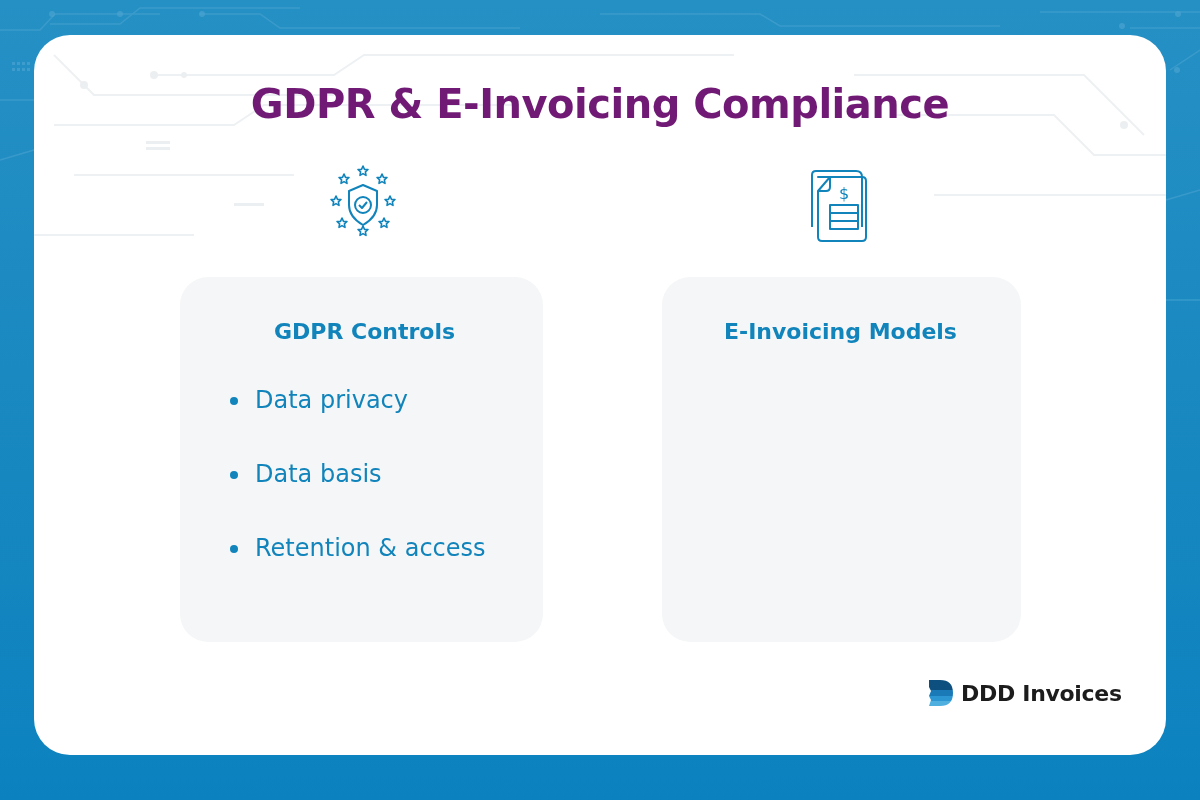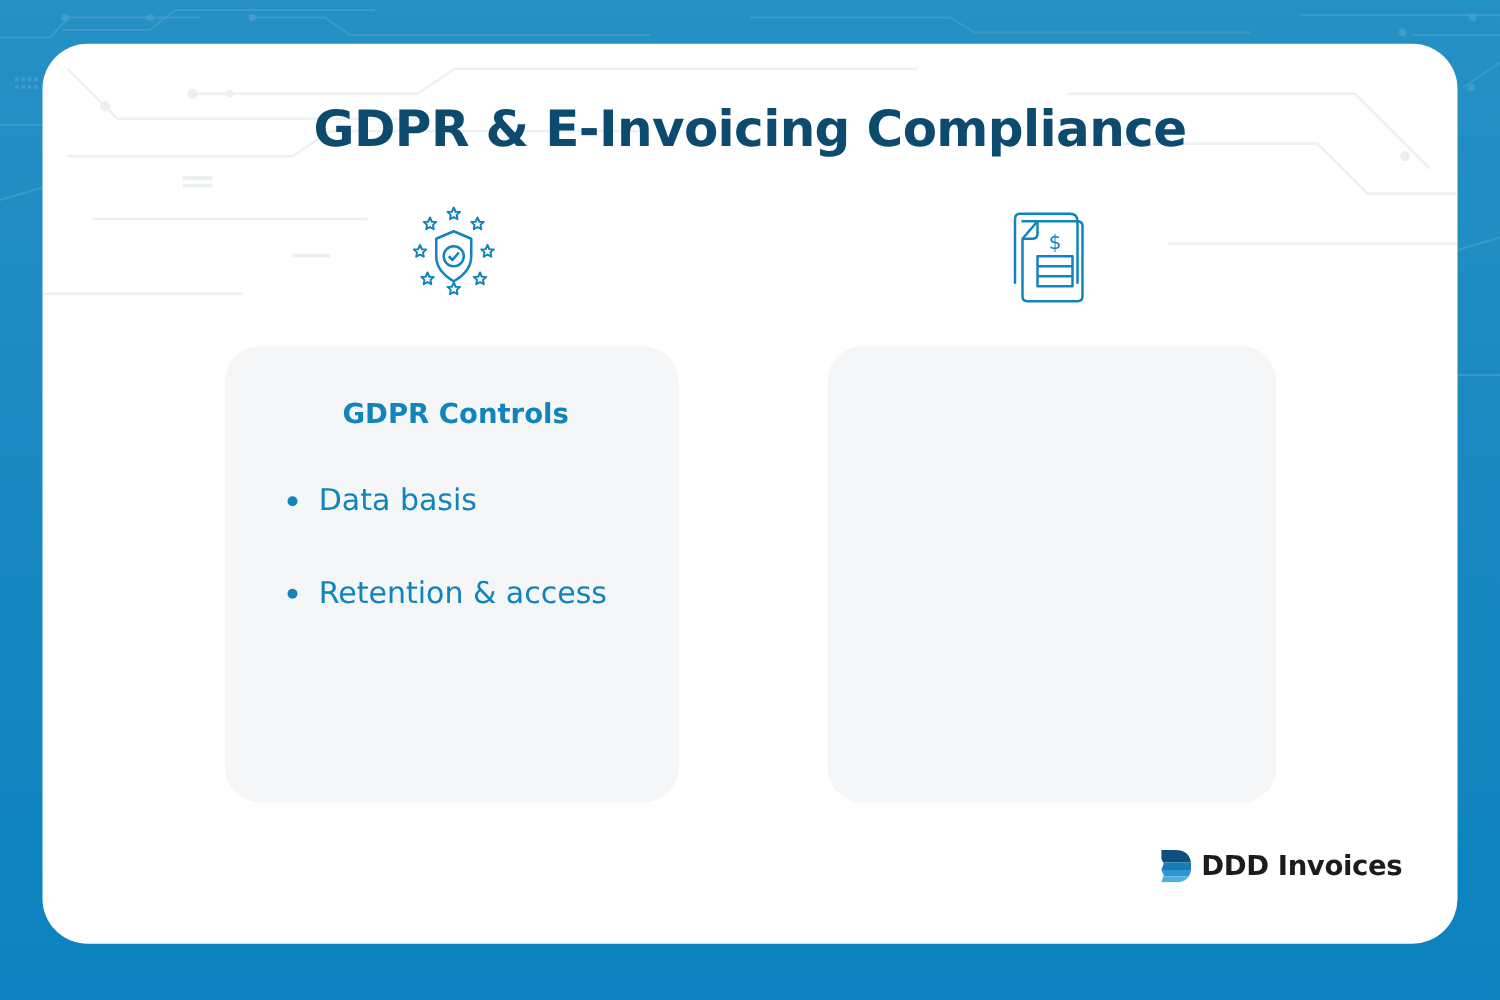--- a/index.html
+++ b/index.html
@@ -10,21 +10,21 @@
     background: linear-gradient(180deg, #2590c4 0%, #1787c0 60%, #0b82bf 100%);
   }
   .bg-circuit { position: absolute; inset: 0; }
   .panel {
     position: absolute; left: 34px; top: 35px; width: 1132px; height: 720px;
     background: #ffffff; border-radius: 36px; overflow: hidden;
   }
   .panel-circuit { position: absolute; left: 0; top: 0; width: 1132px; height: 260px; }
   .title {
     position: absolute; left: 0; right: 0; top: 46px; text-align: center;
-    font-size: 40px; font-weight: bold; color: #0c4a6e; letter-spacing: -0.5px;
+    font-size: 40px; font-weight: bold; color: #701a75; letter-spacing: -0.5px;
     font-family: "DejaVu Sans", sans-serif;
   }
   .icon { position: absolute; }
   .icon-shield { left: 289px; top: 130px; width: 80px; height: 80px; }
   .icon-invoice { left: 770px; top: 130px; width: 70px; height: 80px; }
   .card {
     position: absolute; top: 242px; width: 363px; height: 365px;
     background: #f5f6f7; border-radius: 28px;
   }
   .card-left { left: 146px; }
@@ -139,26 +139,28 @@
       <path d="M14 26 L22 26 Q26 26 26 22 L26 12"></path>
       <rect x="26" y="40" width="28" height="24"></rect>
       <path d="M26 48 L54 48 M26 56 L54 56"></path>
     </g>
     <text x="40" y="34" text-anchor="middle" font-size="16" font-family="DejaVu Sans, sans-serif" fill="#1184bb">$</text>
   </svg>
 
   <div class="card card-left">
     <div class="card-title">GDPR Controls</div>
     <ul>
+      <li><span class="dot"></span><span>Data privacy</span></li>
       <li><span class="dot"></span><span>Data basis</span></li>
       <li><span class="dot"></span><span>Retention &amp; access</span></li>
     </ul>
   </div>
 
   <div class="card card-right">
+    <div class="card-title">E-Invoicing Models</div>
   </div>
 
   <div class="brand">
     <svg width="28" height="26" viewBox="0 0 28 26">
       <defs>
         <clipPath id="dclip">
             <path d="M3 0 L14 0 Q27 0 27 13 Q27 26 14 26 L3 26 L5 20 L3 16 L5 11 L3 7 Z"></path>
           </clipPath>
       </defs>
       <g clip-path="url(#dclip)">

